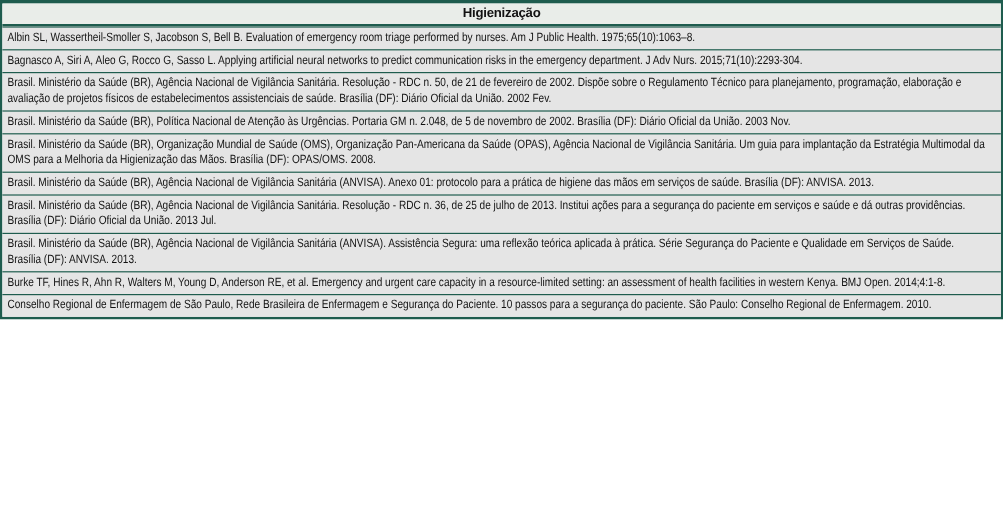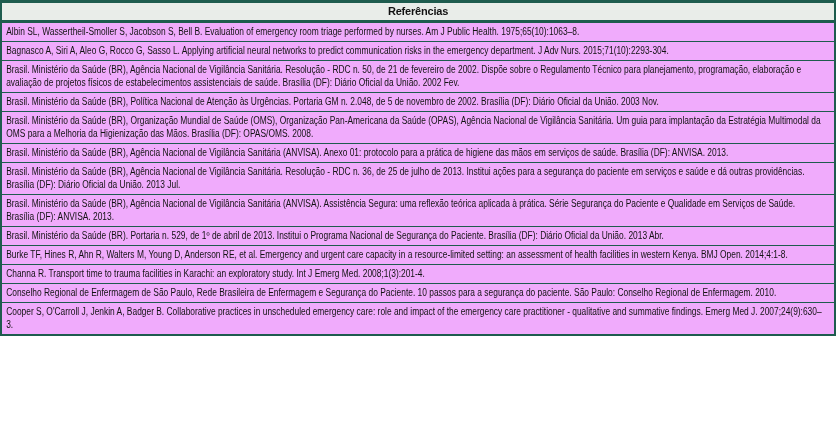--- a/index.html
+++ b/index.html
@@ -27,21 +27,21 @@
     text-align: center;
     font-weight: bold;
     font-size: 11px;
     line-height: 14px;
     padding: 1px 4px 2px 4px;
     color: #121212;
     letter-spacing: -0.2px;
   }
   .ref-row {
     border-top: 1px solid #1e5c4e;
-    background: #f0abfc;
+    background: #e5e5e5;
     padding: 2px 4px 3px 0;
     overflow: hidden;
   }
   .ref-row:first-of-type {
     border-top: none;
   }
   .ref-text {
     display: block;
     width: 119%;
     transform: scaleX(0.84);
@@ -51,21 +51,21 @@
     color: #121212;
     padding: 0 5px;
     box-sizing: border-box;
   }
 </style>
 </head>
 <body>
 
 <div class="page">
   <div class="ref-table">
-    <div class="ref-header">Referências</div>
+    <div class="ref-header">Higienização</div>
 
     <div class="ref-row">
         <span class="ref-text">Albin SL, Wassertheil-Smoller S, Jacobson S, Bell B. Evaluation of emergency room triage performed by nurses. Am J Public Health. 1975;65(10):1063–8.</span>
       </div>
     <div class="ref-row">
         <span class="ref-text">Bagnasco A, Siri A, Aleo G, Rocco G, Sasso L. Applying artificial neural networks to predict communication risks in the emergency department. J Adv Nurs. 2015;71(10):2293-304.</span>
       </div>
     <div class="ref-row">
         <span class="ref-text">Brasil. Ministério da Saúde (BR), Agência Nacional de Vigilância Sanitária. Resolução - RDC n. 50, de 21 de fevereiro de 2002. Dispõe sobre o Regulamento Técnico para planejamento, programação, elaboração e avaliação de projetos físicos de estabelecimentos assistenciais de saúde. Brasília (DF): Diário Oficial da União. 2002 Fev.</span>
       </div>
@@ -78,28 +78,19 @@
     <div class="ref-row">
         <span class="ref-text">Brasil. Ministério da Saúde (BR), Agência Nacional de Vigilância Sanitária (ANVISA). Anexo 01: protocolo para a prática de higiene das mãos em serviços de saúde. Brasília (DF): ANVISA. 2013.</span>
       </div>
     <div class="ref-row">
         <span class="ref-text">Brasil. Ministério da Saúde (BR), Agência Nacional de Vigilância Sanitária. Resolução - RDC n. 36, de 25 de julho de 2013. Institui ações para a segurança do paciente em serviços e saúde e dá outras providências. Brasília (DF): Diário Oficial da União. 2013 Jul.</span>
       </div>
     <div class="ref-row">
         <span class="ref-text">Brasil. Ministério da Saúde (BR), Agência Nacional de Vigilância Sanitária (ANVISA). Assistência Segura: uma reflexão teórica aplicada à prática. Série Segurança do Paciente e Qualidade em Serviços de Saúde. Brasília (DF): ANVISA. 2013.</span>
       </div>
     <div class="ref-row">
-        <span class="ref-text">Brasil. Ministério da Saúde (BR). Portaria n. 529, de 1º de abril de 2013. Institui o Programa Nacional de Segurança do Paciente. Brasília (DF): Diário Oficial da União. 2013 Abr.</span>
-      </div>
-    <div class="ref-row">
         <span class="ref-text">Burke TF, Hines R, Ahn R, Walters M, Young D, Anderson RE, et al. Emergency and urgent care capacity in a resource-limited setting: an assessment of health facilities in western Kenya. BMJ Open. 2014;4:1-8.</span>
       </div>
     <div class="ref-row">
-        <span class="ref-text">Channa R. Transport time to trauma facilities in Karachi: an exploratory study.  Int J Emerg Med. 2008;1(3):201-4.</span>
-      </div>
-    <div class="ref-row">
         <span class="ref-text">Conselho Regional de Enfermagem de São Paulo, Rede Brasileira de Enfermagem e Segurança do Paciente. 10 passos para a segurança do paciente. São Paulo: Conselho Regional de Enfermagem. 2010.</span>
-      </div>
-    <div class="ref-row">
-        <span class="ref-text">Cooper S, O'Carroll J, Jenkin A, Badger B. Collaborative practices in unscheduled emergency care: role and impact of the emergency care practitioner - qualitative and summative findings. Emerg Med J. 2007;24(9):630–3.</span>
       </div>
   </div>
 </div>
 
 </body></html>

